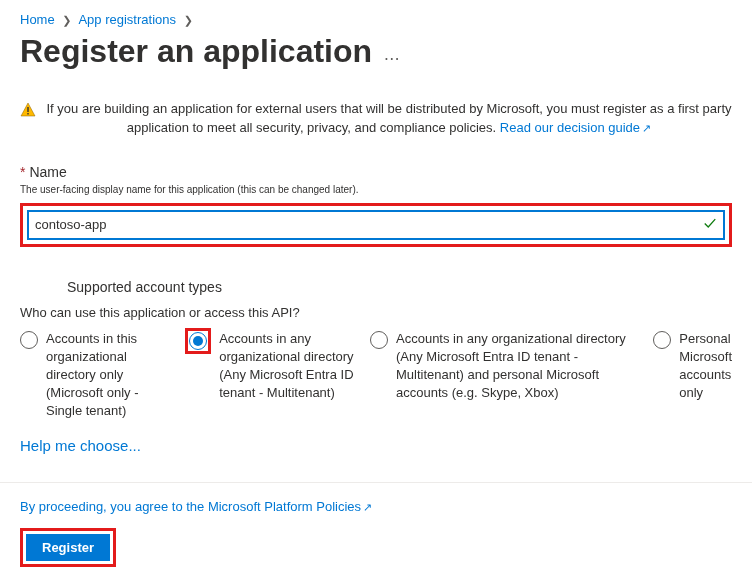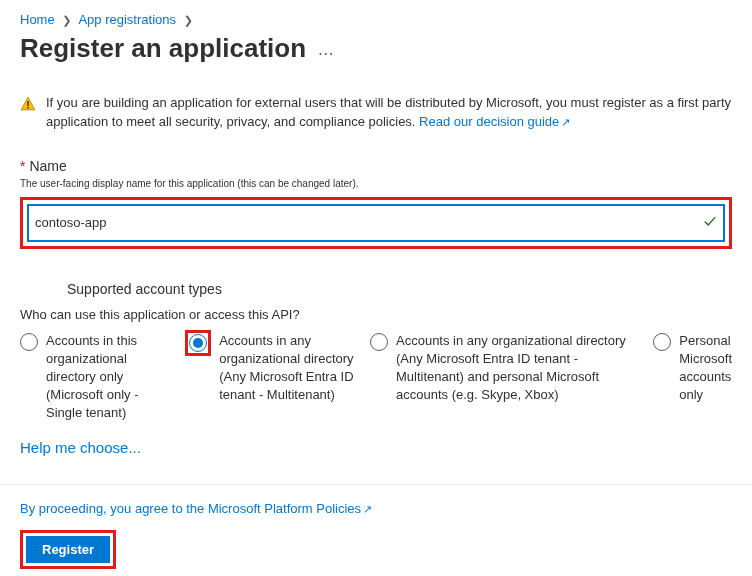--- a/index.html
+++ b/index.html
@@ -12,43 +12,43 @@
     width: 752px;
     background: #fff;
   }
   .breadcrumb {
     font-size: 13px;
     margin-bottom: 6px;
   }
   .breadcrumb .bc-link { color: #0078d4; cursor: pointer; }
   .breadcrumb .sep { color: #605e5c; margin: 0 4px; font-size: 11px; }
   h1.page-title {
-    font-size: 26px;
+    font-size: 32px;
     font-weight: 600;
     margin: 0 0 30px 0;
     color: #323130;
     display: inline-block;
   }
   .title-dots { color:#605e5c; font-size:16px; margin-left:8px; vertical-align: middle;}
   .warning-block { display: flex; gap: 10px; margin-bottom: 26px; line-height: 1.45;}
   .warn-icon svg { width:16px; height:16px; display:block; margin-top:2px;}
-  .warning-text { font-size:13px; color:#323130; }
+  .warning-text { font-size:13px; color:#323130;text-align:center; }
   .link { color:#0078d4; cursor:pointer; }
   .ext-icon { font-size:11px; margin-left:2px; }
   .field-label { font-size:14px; margin-bottom:4px; }
   .field-label .req { color:#a4262c; margin-right:4px; }
   .field-desc { font-size:10px; color:#323130; margin-bottom:8px; }
   .input-wrap {
     border: 3px solid #e31b1b;
     padding: 4px;
     margin-bottom: 32px;
   }
   .text-input {
     width: 100%;
-    height: 38px;
+    height: 30px;
     border: 2px solid #0078d4;
     font-size: 13px;
     padding: 0 30px 0 6px;
     outline: none;
     font-family: inherit;
     color:#323130;
   }
   .input-inner { position: relative; }
   .check-icon {
     position: absolute;

